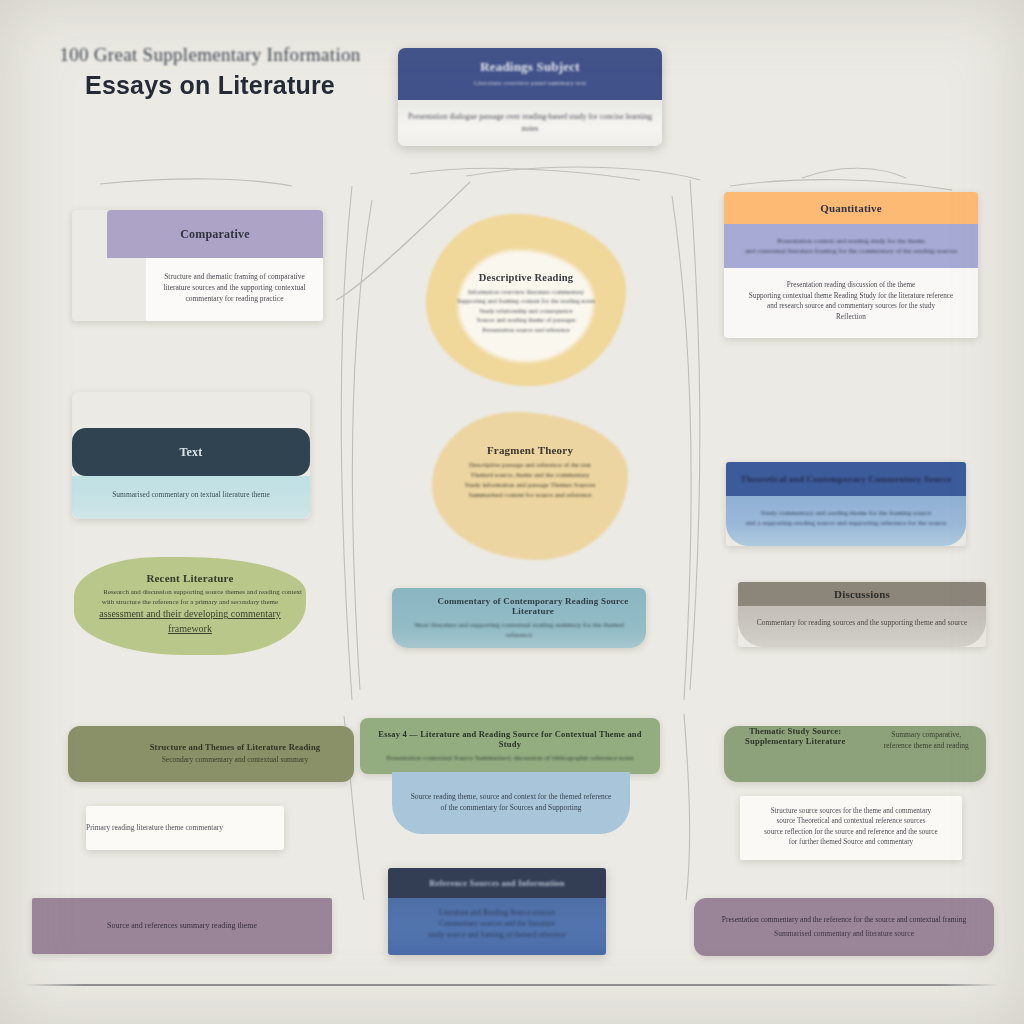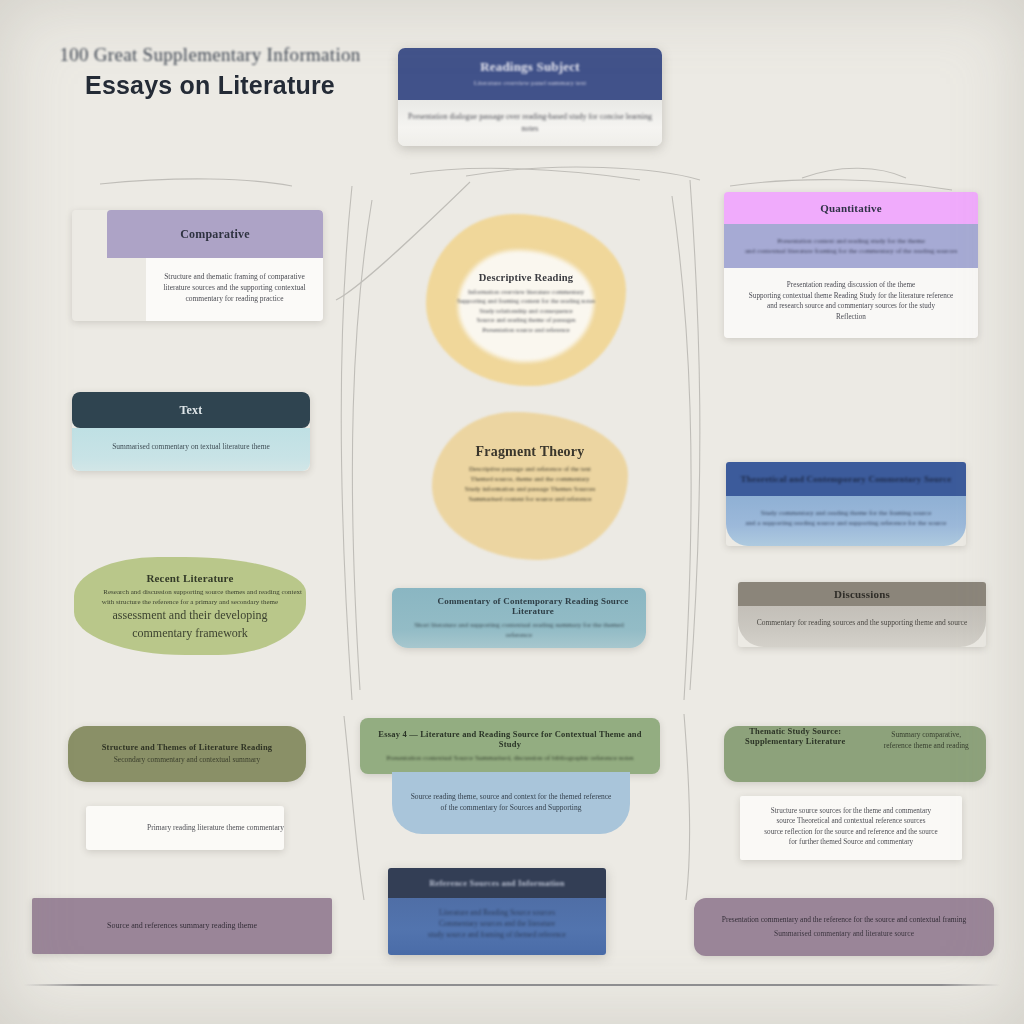--- a/index.html
+++ b/index.html
@@ -110,45 +110,45 @@
       <span class="ttl blur-mid" style="font-size:12px;color:#2e3240;">Comparative</span>
     </div>
     <div style="background:#fbfaf8;padding:14px 12px 16px;margin-left:39px;">
       <div class="bdy blur-mid" style="font-size:7.5px;color:#4b4c53;">Structure and thematic framing of comparative</div>
       <div class="bdy blur-mid" style="font-size:7.5px;color:#4b4c53;">literature sources and the supporting contextual</div>
       <div class="bdy blur-mid" style="font-size:7.5px;color:#4b4c53;">commentary for reading practice</div>
     </div>
   </div>
 
   <div class="card shadow-s" style="left:72px;top:392px;width:238px;border-radius:6px;overflow:hidden;">
-    <div class="hdr" style="height:36px;background:#2f4450;border-radius:8px;">
+    <div class="hdr" style="height:48px;background:#2f4450;border-radius:14px;margin-top:36px;">
       <span class="ttl blur-mid" style="font-size:12px;color:#dfe6e9;">Text</span>
     </div>
     <div style="background:linear-gradient(180deg,#bfe0e4 0%,#c8e3e6 70%,#d2e6e7 100%);padding:14px 10px 18px;border-radius:0 0 8px 8px;">
       <div class="bdy blur-mid" style="font-size:7.5px;color:#3f4d55;">Summarised commentary on textual literature theme</div>
     </div>
   </div>
 
   <div class="blob" style="left:74px;top:557px;width:232px;height:98px;background:#b9c78a;
               border-radius:36% 52% 38% 48% / 40% 36% 52% 44%;filter:blur(.3px);"></div>
   <div class="blobtext" style="left:74px;top:572px;width:232px;">
     <div class="ttl blur-mid" style="font-size:11px;color:#333a28;text-align:center;">Recent Literature</div>
     <div class="bdy blur-mid" style="font-size:7px;color:#3c4230;padding:0 4px;margin-top:3px;text-align:right;">Research and discussion supporting source themes and reading context</div>
     <div class="bdy blur-mid" style="font-size:7px;color:#3c4230;padding:0 8px;">with structure the reference for a primary and secondary theme</div>
-    <div class="bdy blur-mid" style="font-size:12px;color:#3c4230;padding:0 14px;">assessment and their developing commentary framework</div>
-  </div>
-
-  <div class="card shadow-s" style="left:68px;top:726px;width:238px;height:56px;background:#8a9067;border-radius:19px;
-              display:flex;flex-direction:column;justify-content:center;">
+    <div class="bdy blur-mid" style="font-size:10px;color:#3c4230;padding:0 14px;text-decoration:underline;">assessment and their developing commentary framework</div>
+  </div>
+
+  <div class="card shadow-s" style="left:68px;top:726px;width:238px;height:56px;background:#8a9067;border-radius:12px;
+              display:flex;flex-direction:column;justify-content:center;padding-left:48px;">
     <div class="ttl blur-mid" style="font-size:8.5px;color:#2f3324;">Structure and Themes of Literature Reading</div>
     <div class="bdy blur-mid" style="font-size:7.5px;color:#3a3e2c;margin-top:3px;">Secondary commentary and contextual summary</div>
   </div>
 
   <div class="card shadow-s" style="left:86px;top:806px;width:198px;height:44px;background:#fbfaf7;border-radius:3px;
-              display:flex;align-items:center;justify-content:flex-end;">
+              display:flex;align-items:center;justify-content:flex-start;">
     <div class="bdy blur-mid" style="font-size:7.5px;color:#4e4f55;">Primary reading literature theme commentary</div>
   </div>
 
   <div class="card shadow-s" style="left:32px;top:898px;width:300px;height:56px;background:#9a8598;border-radius:2px;
               display:flex;align-items:center;justify-content:center;">
     <div class="bdy blur-mid" style="font-size:8px;color:#352f39;">Source and references summary reading theme</div>
   </div>
 
   <div class="blob" style="left:426px;top:214px;width:200px;height:172px;background:#f0d79a;
               border-radius:44% 56% 48% 52% / 52% 44% 56% 48%;filter:blur(1.2px);"></div>
@@ -159,21 +159,21 @@
     <div class="bdy blur-hi" style="font-size:6.5px;color:#4d4e54;margin-top:4px;padding:0 18px;">Information overview literature commentary</div>
     <div class="bdy blur-hi" style="font-size:6.5px;color:#4d4e54;padding:0 12px;">Supporting and framing content for the reading notes</div>
     <div class="bdy blur-hi" style="font-size:6.5px;color:#4d4e54;padding:0 26px;">Study relationship and consequence</div>
     <div class="bdy blur-hi" style="font-size:6.5px;color:#4d4e54;padding:0 24px;">Source and reading theme of passages</div>
     <div class="bdy blur-hi" style="font-size:6.5px;color:#4d4e54;padding:0 26px;">Presentation source and reference</div>
   </div>
 
   <div class="blob" style="left:432px;top:412px;width:196px;height:148px;background:#ecd5a1;
               border-radius:42% 58% 46% 54% / 50% 42% 58% 50%;filter:blur(1.1px);"></div>
   <div class="blobtext" style="left:432px;top:444px;width:196px;">
-    <div class="ttl blur-mid" style="font-size:14px;color:#3a362c;">Fragment Theory</div>
+    <div class="ttl blur-mid" style="font-size:11px;color:#3a362c;">Fragment Theory</div>
     <div class="bdy blur-hi" style="font-size:6.8px;color:#45402f;margin-top:4px;padding:0 16px;">Descriptive passage and reference of the text</div>
     <div class="bdy blur-hi" style="font-size:6.8px;color:#45402f;padding:0 18px;">Themed source, theme and the commentary</div>
     <div class="bdy blur-hi" style="font-size:6.8px;color:#45402f;padding:0 14px;">Study information and passage Themes Sources</div>
     <div class="bdy blur-hi" style="font-size:6.8px;color:#45402f;padding:0 16px;">Summarised content for source and reference</div>
   </div>
 
   <div class="card shadow-s" style="left:392px;top:588px;width:254px;height:60px;background:linear-gradient(180deg,#8ab6c2 0%,#93bcc6 70%,#a7c7ce 100%);
               border-radius:6px 6px 16px 16px;display:flex;flex-direction:column;justify-content:center;">
     <div class="ttl blur-mid" style="font-size:9px;color:#2e3e46;padding:0 12px;margin-left:28px;">Commentary of Contemporary Reading Source Literature</div>
     <div class="bdy blur-hi" style="font-size:7px;color:#3a4b53;margin-top:4px;padding:0 14px;">Short literature and supporting contextual reading summary for the themed reference</div>
@@ -196,21 +196,21 @@
       <span class="ttl blur-hi" style="font-size:8.5px;color:#b8bfd0;">Reference Sources and Information</span>
     </div>
     <div style="background:linear-gradient(180deg,#4f6ea6 0%,#5274ae 55%,#4a6ca8 100%);padding:10px 8px 14px;">
       <div class="bdy blur-hi" style="font-size:7.5px;color:#2f3f5e;">Literature and Reading Source sources</div>
       <div class="bdy blur-hi" style="font-size:7.5px;color:#2f3f5e;">Commentary sources and the literature</div>
       <div class="bdy blur-hi" style="font-size:7.5px;color:#2f3f5e;">study source and framing of themed reference</div>
     </div>
   </div>
 
   <div class="card shadow-s" style="left:724px;top:192px;width:254px;border-radius:4px;overflow:hidden;">
-    <div class="hdr" style="height:32px;background:#f0abfc;">
+    <div class="hdr" style="height:32px;background:#fdba74;">
       <span class="ttl blur-mid" style="font-size:11px;color:#2f3146;">Quantitative</span>
     </div>
     <div style="background:#a6aad4;padding:12px 10px;">
       <div class="bdy blur-hi" style="font-size:7px;color:#3c3f58;">Presentation context and reading study for the theme</div>
       <div class="bdy blur-hi" style="font-size:7px;color:#3c3f58;">and contextual literature framing for the commentary of the reading sources</div>
     </div>
     <div style="background:#f9f8f6;padding:12px 10px 16px;">
       <div class="bdy blur-mid" style="font-size:7.2px;color:#4c4d55;">Presentation reading discussion of the theme</div>
       <div class="bdy blur-mid" style="font-size:7.2px;color:#4c4d55;">Supporting contextual theme Reading Study for the literature reference</div>
       <div class="bdy blur-mid" style="font-size:7.2px;color:#4c4d55;">and research source and commentary sources for the study</div>

